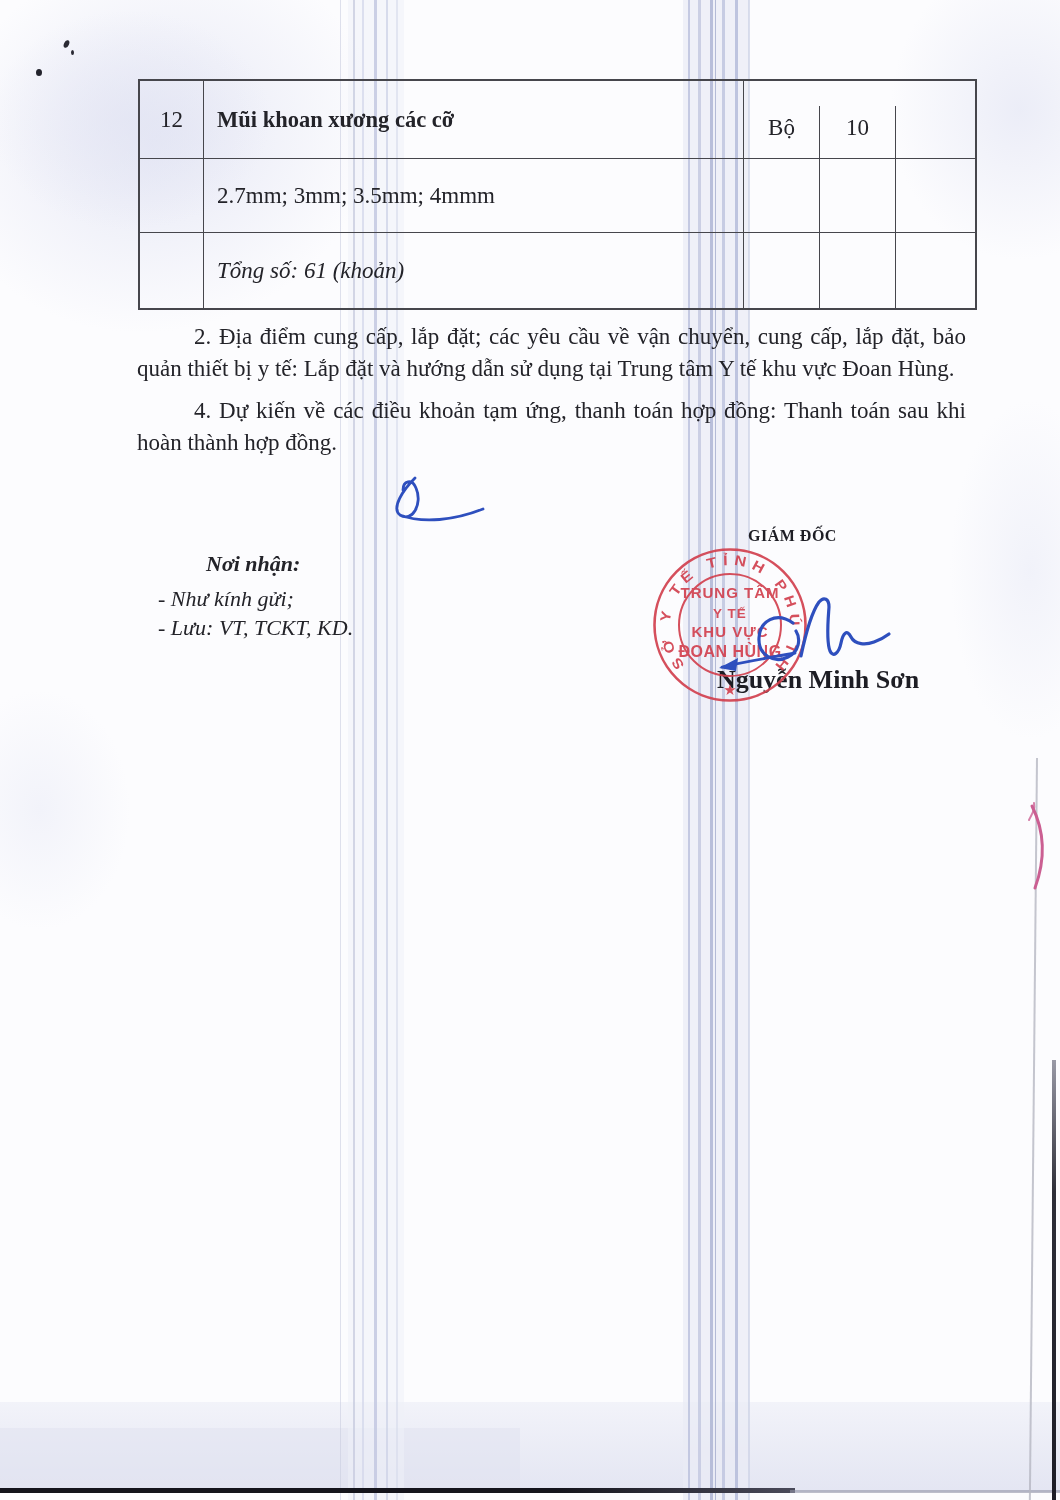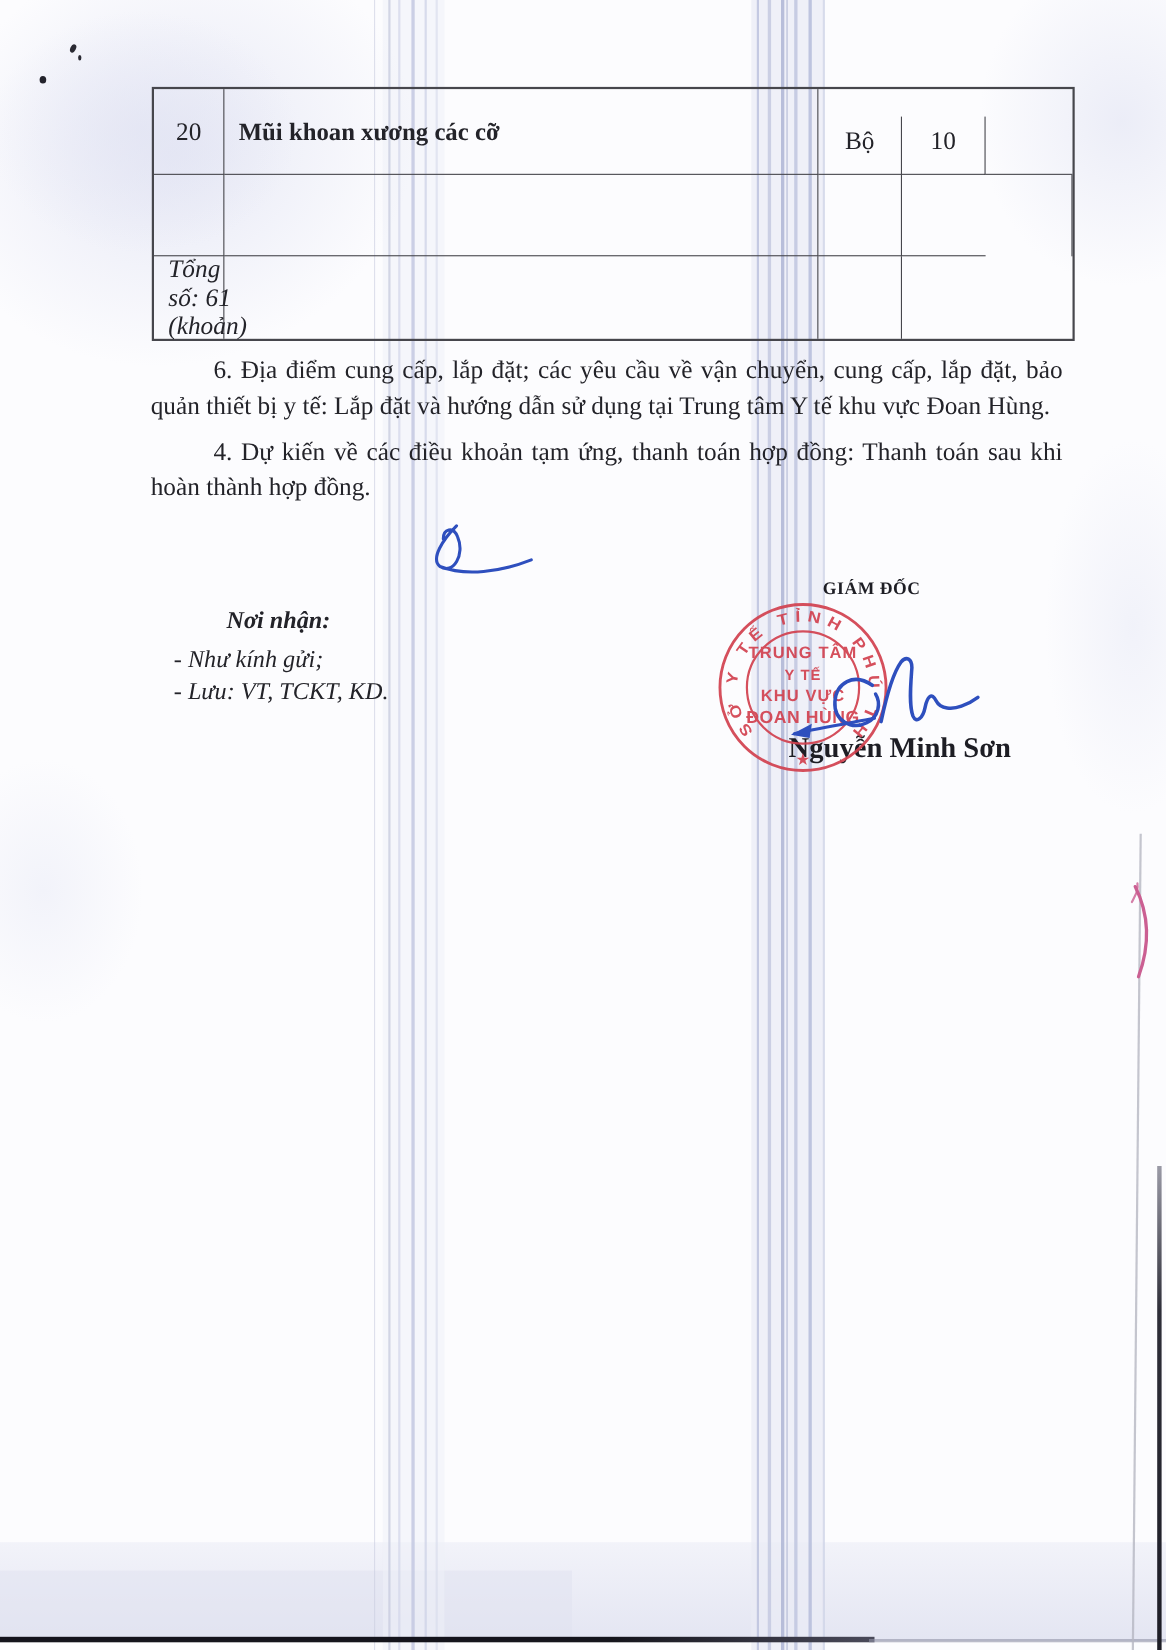--- a/index.html
+++ b/index.html
@@ -127,38 +127,41 @@
   <div class="dot dot2"></div>
   <div class="dot dot3"></div>
 
   <svg class="ink-svg" style="left:1018px;top:798px;" width="42" height="98" viewBox="0 0 42 98">
     <path d="M 14 8 C 26 32 28 60 17 90" fill="none" stroke-width="3" stroke-linecap="round" stroke="#cb5f92"></path>
     <path d="M 11 22 C 15 14 17 11 16 5" fill="none" stroke-width="2" opacity=".8" stroke-linecap="round" stroke="#cb5f92"></path>
   </svg>
 
   <div class="doc-table">
     <div class="cell c-no">
-        <span>20</span>
+        <span>12</span>
       </div>
     <div class="cell c-desc">
         <span class="desc-bold">Mũi khoan xương các cỡ</span>
       </div>
     <div class="cell c-top">
         <span>Bộ</span>
       </div>
     <div class="cell c-top">
         <span>10</span>
       </div>
     <div class="cell c-mid last-col">
         <span></span>
       </div>
 
     <div class="cell c-no">
         <span></span>
       </div>
+    <div class="cell c-desc">
+        <span>2.7mm; 3mm; 3.5mm; 4mmm</span>
+      </div>
     <div class="cell c-mid">
         <span></span>
       </div>
     <div class="cell c-mid">
         <span></span>
       </div>
     <div class="cell c-mid last-col">
         <span></span>
       </div>
 
@@ -173,21 +176,21 @@
       </div>
     <div class="cell c-mid last-row">
         <span></span>
       </div>
     <div class="cell c-mid last-row last-col">
         <span></span>
       </div>
   </div>
 
   <div class="paras">
-    <p>6. Địa điểm cung cấp, lắp đặt; các yêu cầu về vận chuyển, cung cấp, lắp đặt, bảo quản thiết bị y tế: Lắp đặt và hướng dẫn sử dụng tại Trung tâm Y tế khu vực Đoan Hùng.</p>
+    <p>2. Địa điểm cung cấp, lắp đặt; các yêu cầu về vận chuyển, cung cấp, lắp đặt, bảo quản thiết bị y tế: Lắp đặt và hướng dẫn sử dụng tại Trung tâm Y tế khu vực Đoan Hùng.</p>
     <p>4. Dự kiến về các điều khoản tạm ứng, thanh toán hợp đồng: Thanh toán sau khi hoàn thành hợp đồng.</p>
   </div>
 
   <svg class="ink-svg" style="left:383px;top:468px;" width="120" height="60" viewBox="0 0 120 60">
     <path d="M 32 10 C 20 22 8 40 17 47 C 29 55 40 36 33 20 C 29 10 20 13 20 22 M 17 47 C 40 56 72 52 100 41" fill="none" stroke-width="2.8" stroke-linecap="round" stroke="#2e4fbe"></path>
   </svg>
 
   <div class="recipients">
     <div class="r-title">Nơi nhận:</div>
     <div class="r-item">- Như kính gửi;</div>

